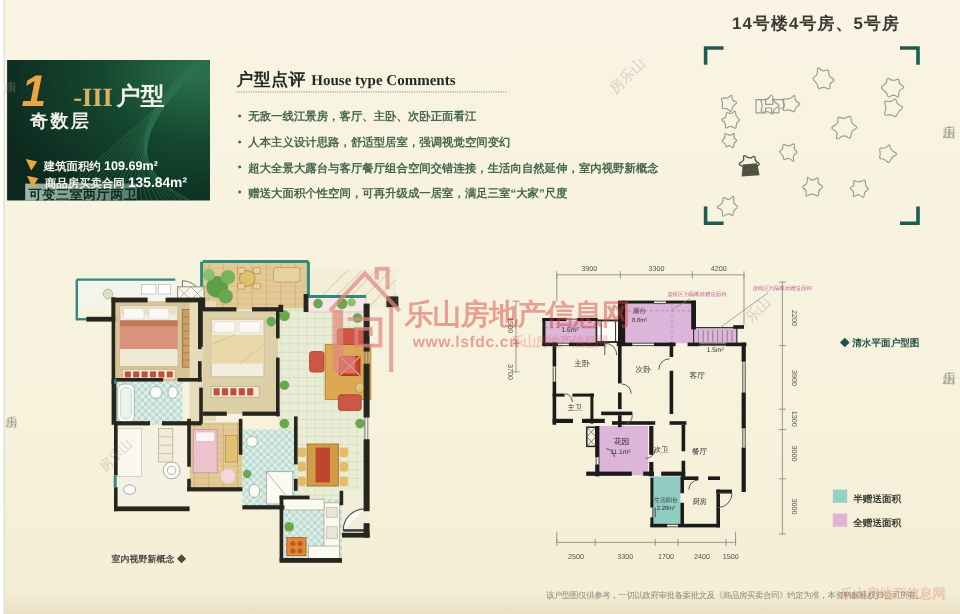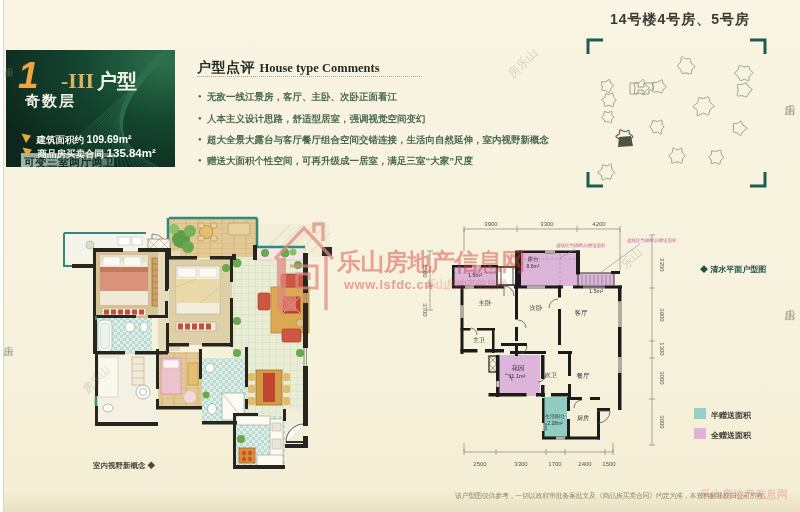--- a/index.html
+++ b/index.html
@@ -699,21 +699,21 @@
 <div class="abs" style="left:782px;top:300px;font-size:11px;color:rgba(120,120,110,0.45);writing-mode:vertical-rl;">房乐山</div>
 
 <div class="abs" style="left:1px;top:338px;font-size:10px;color:rgba(120,120,110,0.4);writing-mode:vertical-rl;">房乐山</div>
 
 <div class="abs" style="left:505px;top:55px;font-size:12px;color:rgba(130,130,120,0.3);transform:rotate(-45deg);">房乐山</div>
 
 <div class="abs" style="left:620px;top:250px;font-size:12px;color:rgba(130,130,120,0.3);transform:rotate(-45deg);">乐山</div>
 
 <div class="abs" style="left:80px;top:372px;font-size:11px;color:rgba(130,130,120,0.3);transform:rotate(-45deg);">房乐山</div>
 
-<div class="abs" style="left:700px;top:264px;font-size:8px;font-weight:bold;color:#23504a;">◆ 清水平面户型图</div>
+<div class="abs" style="left:700px;top:280px;font-size:8px;font-weight:bold;color:#23504a;">◆ 清水平面户型图</div>
 
 <div class="abs" style="left:694px;top:408px;width:12px;height:11px;background:#96cfc6;"></div>
 <div class="abs" style="left:711px;top:410px;font-size:8px;color:#3a3a35;font-weight:bold;">半赠送面积</div>
 
 <div class="abs" style="left:694px;top:428px;width:12px;height:11px;background:#dfb3d5;"></div>
 <div class="abs" style="left:711px;top:430px;font-size:8px;color:#3a3a35;font-weight:bold;text-align:center;">全赠送面积</div>
 
 <div class="abs" style="left:455px;top:491px;font-size:7px;color:#8d897a;letter-spacing:-0.3px;white-space:nowrap;">该户型图仅供参考，一切以政府审批备案批文及《商品房买卖合同》约定为准，本资料解释权归公司所有。</div>
 
 <div class="abs" style="left:700px;top:487px;font-size:11px;font-weight:bold;color:rgba(205,60,55,0.22);">乐山房地产信息网</div>

